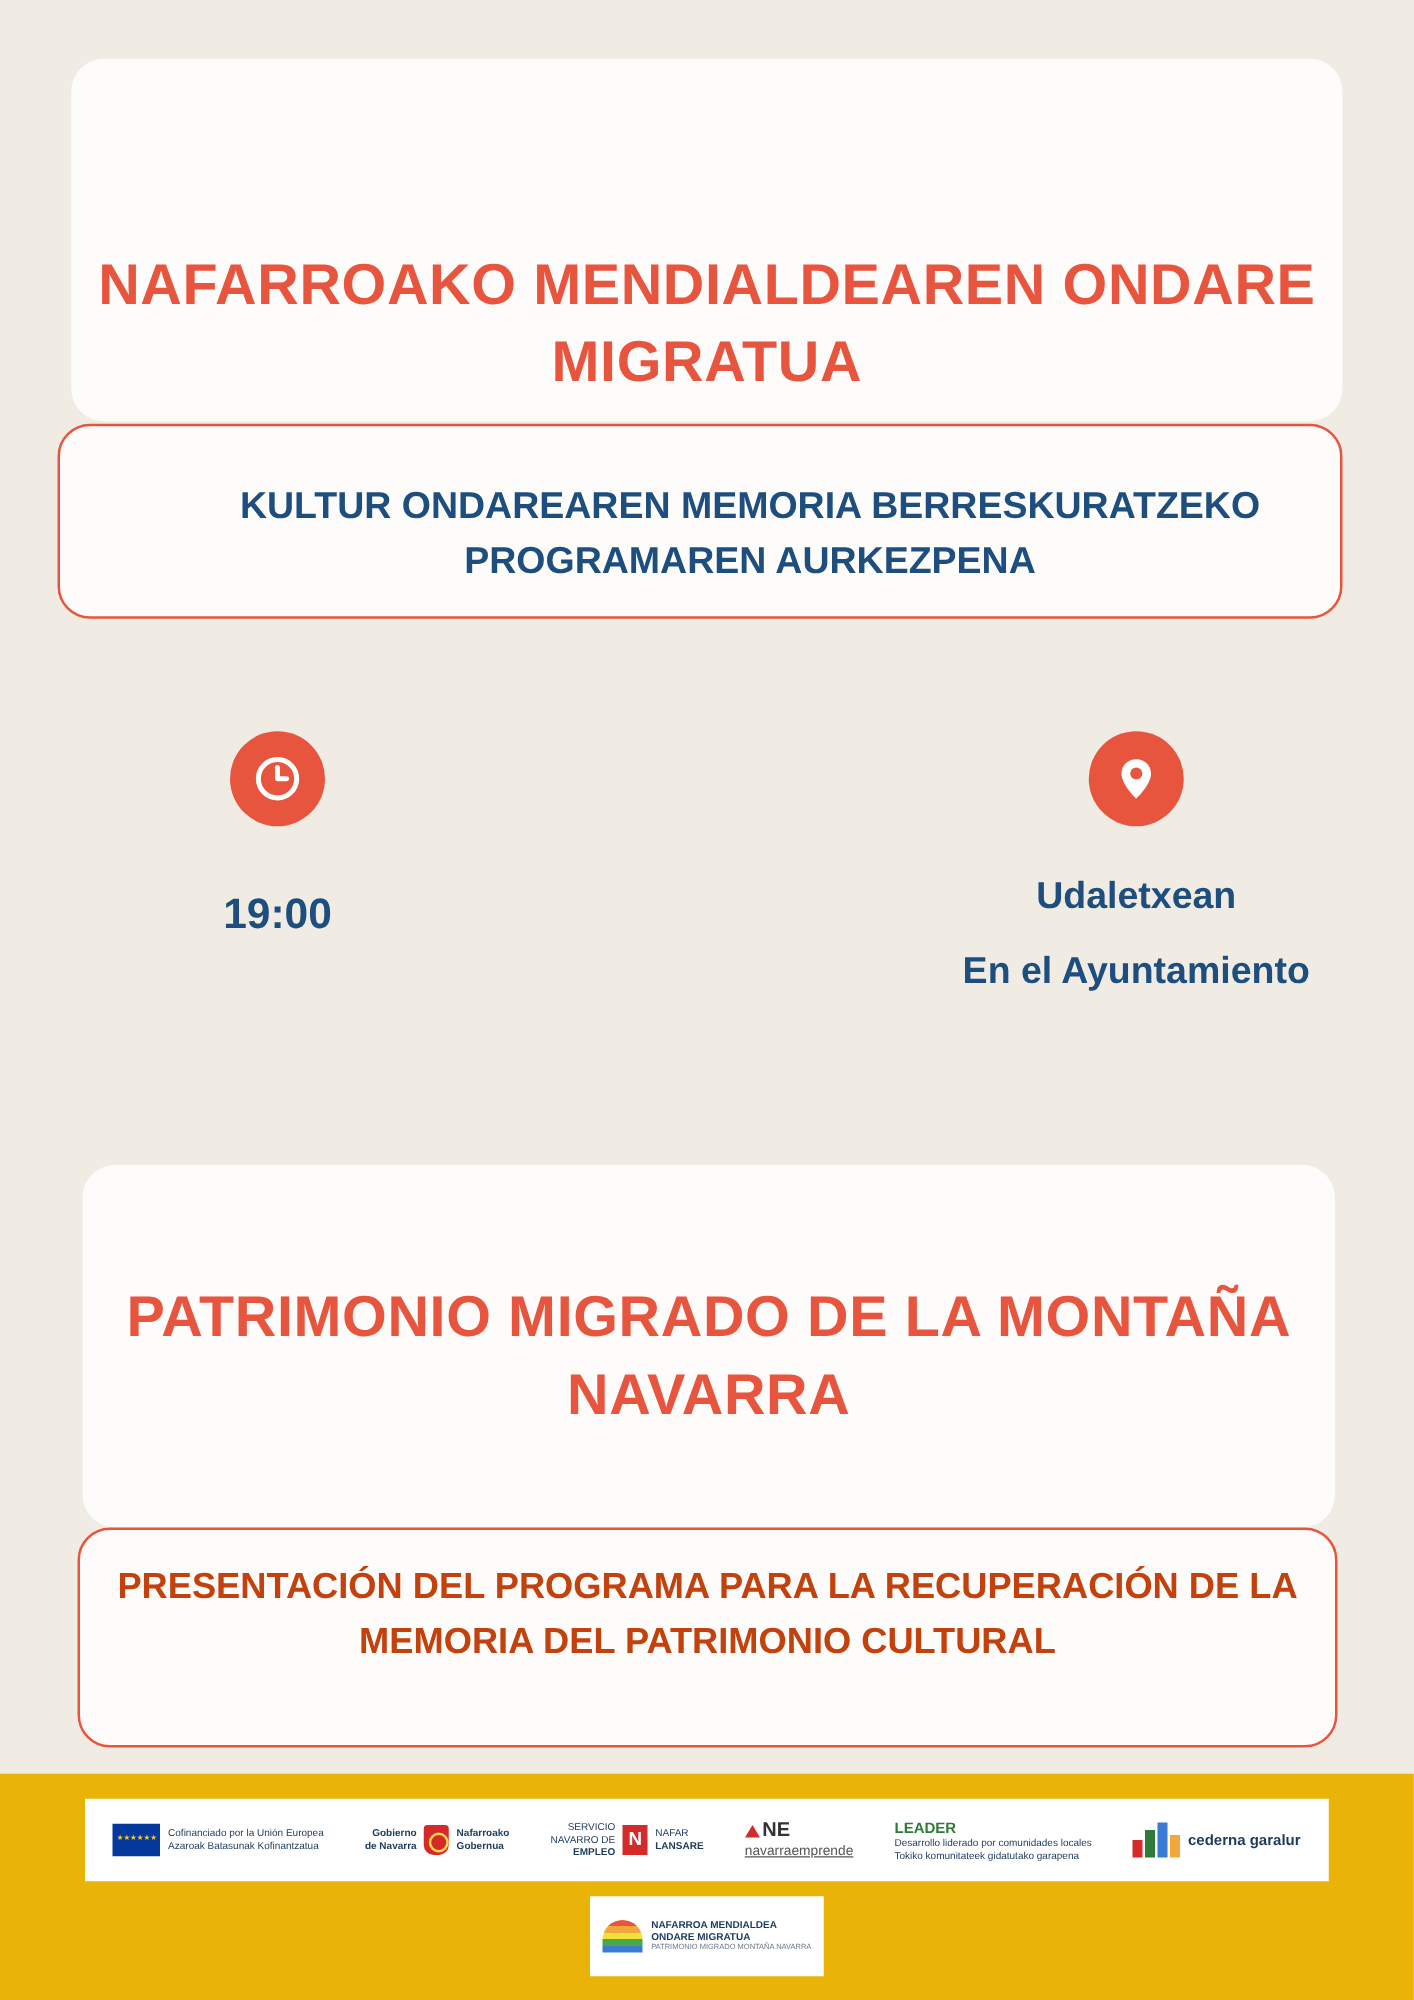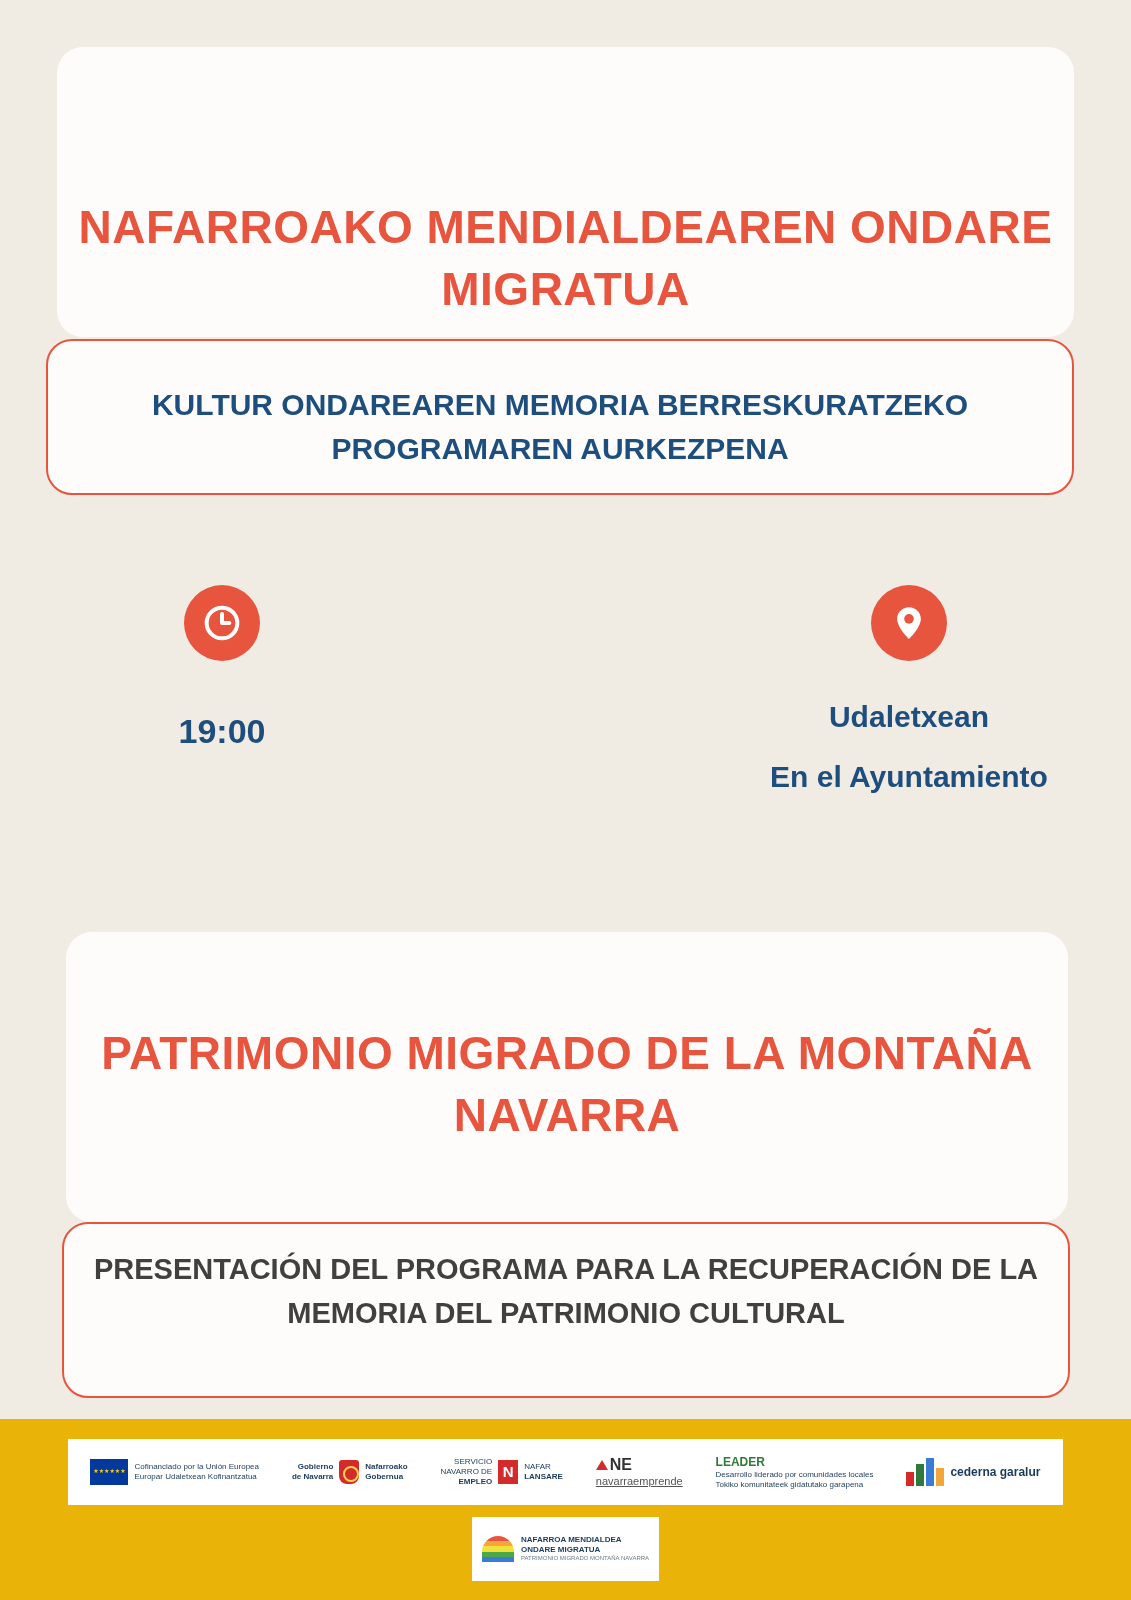--- a/index.html
+++ b/index.html
@@ -63,20 +63,21 @@
   .subtitle-eu {
     position: absolute;
     left: 46px;
     top: 383px;
     width: 1028px;
     text-align: center;
     color: #1d4e7e;
     font-size: 30px;
     font-weight: bold;
     line-height: 1.45;
+    padding-left: 40px;
   }
 
   
   .info-row {
     position: absolute;
     left: 57px;
     top: 585px;
     width: 1017px;
     display: flex;
     justify-content: space-between;
@@ -146,21 +147,21 @@
     border: 2px solid #e8553f;
     border-radius: 26px;
     box-sizing: border-box;
   }
   .subtitle-es {
     position: absolute;
     left: 62px;
     top: 1248px;
     width: 1008px;
     text-align: center;
-    color: #404040;
+    color: #c2410c;
     font-size: 29px;
     font-weight: bold;
     line-height: 1.5;
   }
 
   
   .footer {
     position: absolute;
     left: 0;
     top: 1419px;
@@ -336,21 +337,21 @@
   <div class="footer">
 
     <div class="logo-strip">
 
       <div class="logo-block">
         <div class="eu-flag">
             <div class="stars">★★★★★★</div>
           </div>
         <div class="logo-text-2l">
           <span>Cofinanciado por la Unión Europea</span>
-          <span>Europar Udaletxean Kofinantzatua</span>
+          <span>Azaroak Batasunak Kofinantzatua</span>
         </div>
       </div>
 
       <div class="logo-block">
         <div class="logo-text-2l" style="text-align:right;align-items:flex-end;">
           <b>Gobierno</b>
           <b>de Navarra</b>
         </div>
         <div class="nav-shield"></div>
         <div class="logo-text-2l">

